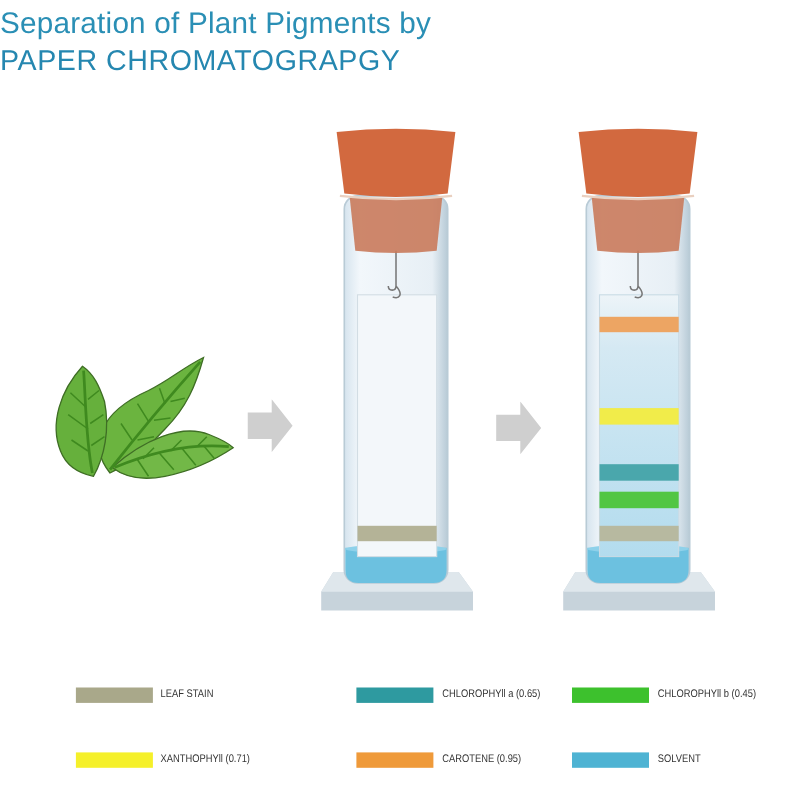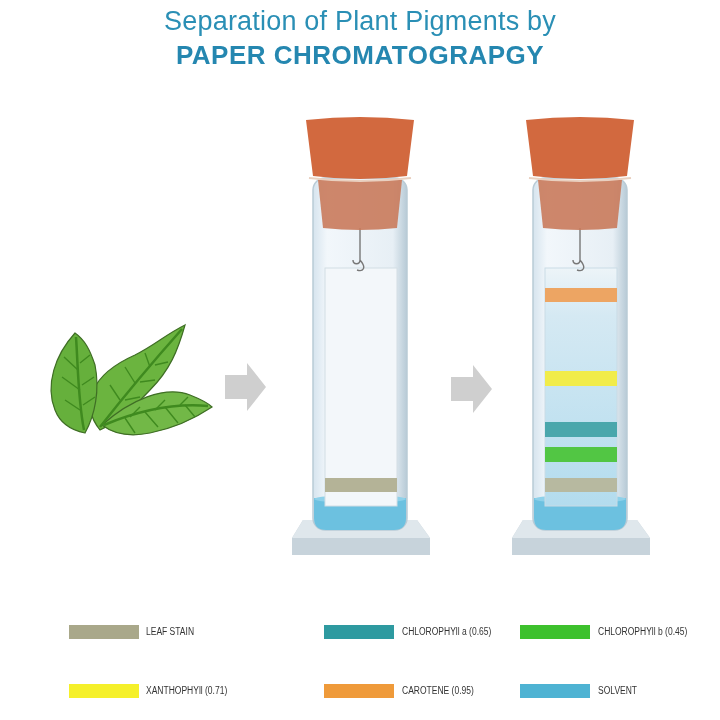--- a/index.html
+++ b/index.html
@@ -1,19 +1,19 @@
 <!DOCTYPE html>
 <html><head>
 <meta charset="utf-8">
 <style>
   html, body { margin:0; padding:0; background:#ffffff; }
   body { width:720px; height:720px; position:relative; overflow:hidden; font-family:"Liberation Sans", sans-serif; }
-  .title { position:absolute; left:0; width:720px; text-align:center; color:#2a8fb5; }
+  .title { position:absolute; left:0; width:720px; text-align:left; color:#2a8fb5; }
   .t1 { top:6px; font-size:27px; letter-spacing:0.2px; }
-  .t2 { top:40px; font-size:26px; font-weight:bold; color:#2587b0; letter-spacing:0.5px; }
+  .t2 { top:40px; font-size:26px; font-weight:normal; color:#2587b0; letter-spacing:0.5px; }
   .abs { position:absolute; }
   .legend-swatch { position:absolute; width:70px; height:14px; }
   .legend-label { position:absolute; font-size:10px; color:#333; transform:scaleX(0.85); transform-origin:left center; white-space:nowrap; }
 </style>
 </head>
 <body>
 
 <div class="title t1">Separation of Plant Pigments by</div>
 <div class="title t2">PAPER CHROMATOGRAPGY</div>
 

